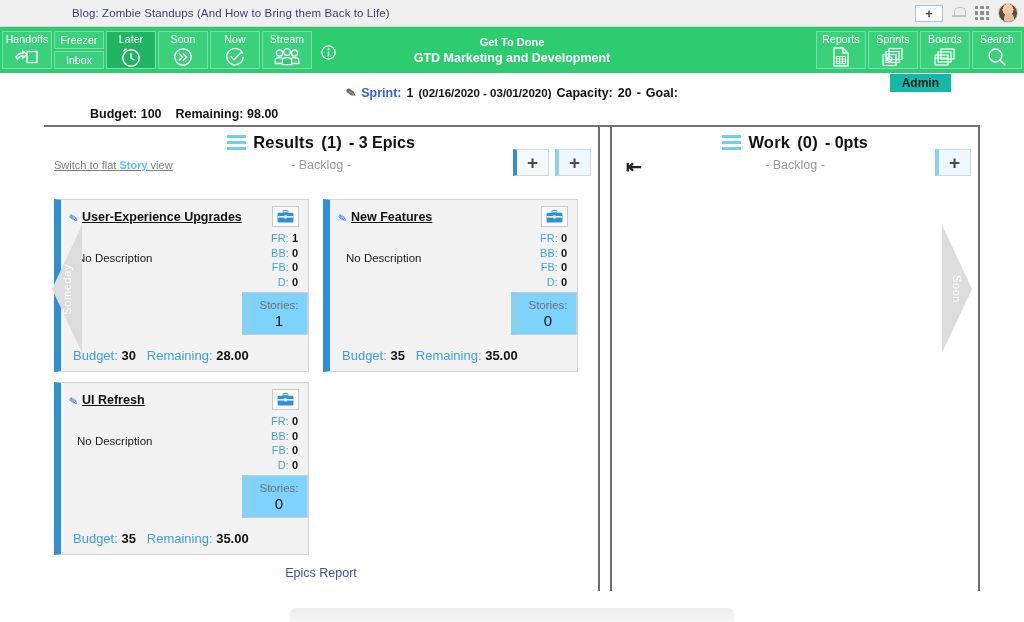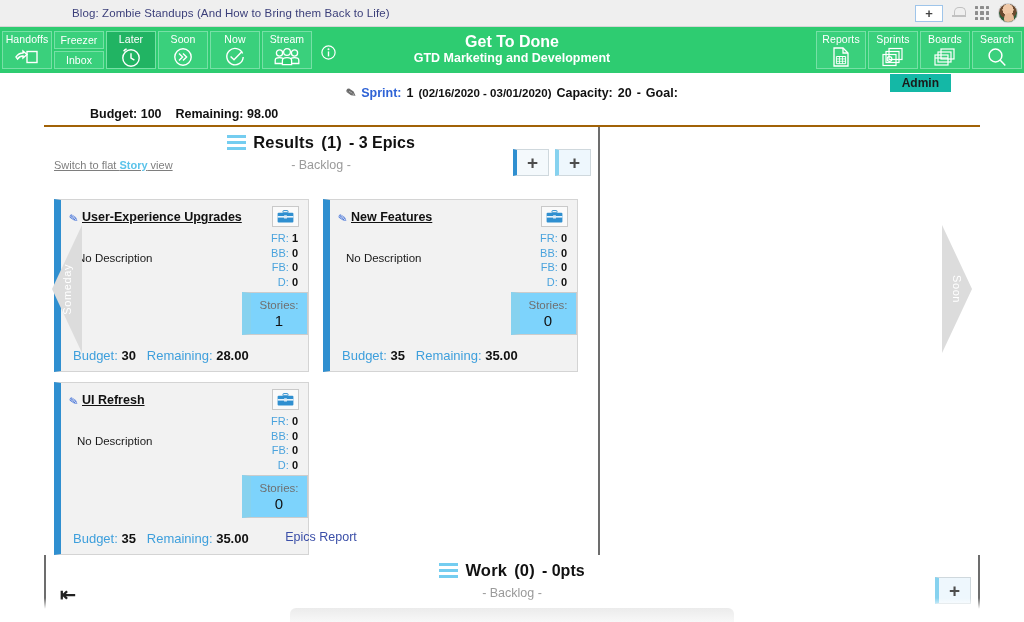--- a/index.html
+++ b/index.html
@@ -86,21 +86,21 @@
   .stackbtn .navbtn { width: 50px; flex: 1; justify-content: center; }
   .stackbtn .navbtn .lbl { line-height: 11px; }
   svg.gi { display: block; }
   .infoico { display: flex; align-items: flex-end; padding: 0 0 9px 7px; }
 
   .apptitle {
     position: absolute; left: 0; right: 0; top: 0; bottom: 0;
     display: flex; flex-direction: column; align-items: center; justify-content: center;
     color: #ffffff; pointer-events: none;
   }
-  .apptitle .t1 { font-size: 16px; font-weight: bold; line-height: 16px; }
+  .apptitle .t1 { font-size: 11px; font-weight: bold; line-height: 16px; }
   .apptitle .t2 { font-size: 12.5px; font-weight: bold; line-height: 16px; }
 
   .rightnav { margin-left: auto; display: flex; align-items: stretch; padding: 2px 2px 2px 0; gap: 2px; z-index: 2; }
   .rightnav .navbtn { width: 50px; }
   .admin-badge {
     position: absolute; right: 73px; top: 47px;
     background: #14b8a6; color: #1a1a1a;
     font-size: 12px; font-weight: bold;
     padding: 3px 12px; line-height: 12px;
   }
@@ -121,23 +121,22 @@
     font-size: 12.5px; font-weight: bold; color: #111;
     padding-left: 90px; padding-bottom: 4px;
   }
   .budgetline .v { font-weight: bold; }
 
   
   .board {
     position: relative;
     margin: 0 44px 0 44px;
     height: 466px;
-    border-top: 2px solid #a16207;
+    border-top: 2px solid #737373;
     display: flex;
-    flex-direction: column;
   }
   .col-results {
     width: 556px; border-right: 2px solid #6d6d6d;
     position: relative;
   }
   .col-gap { width: 10px; }
   .col-work {
     flex: 1; border-left: 2px solid #6d6d6d; border-right: 2px solid #6d6d6d;
     position: relative;
   }

